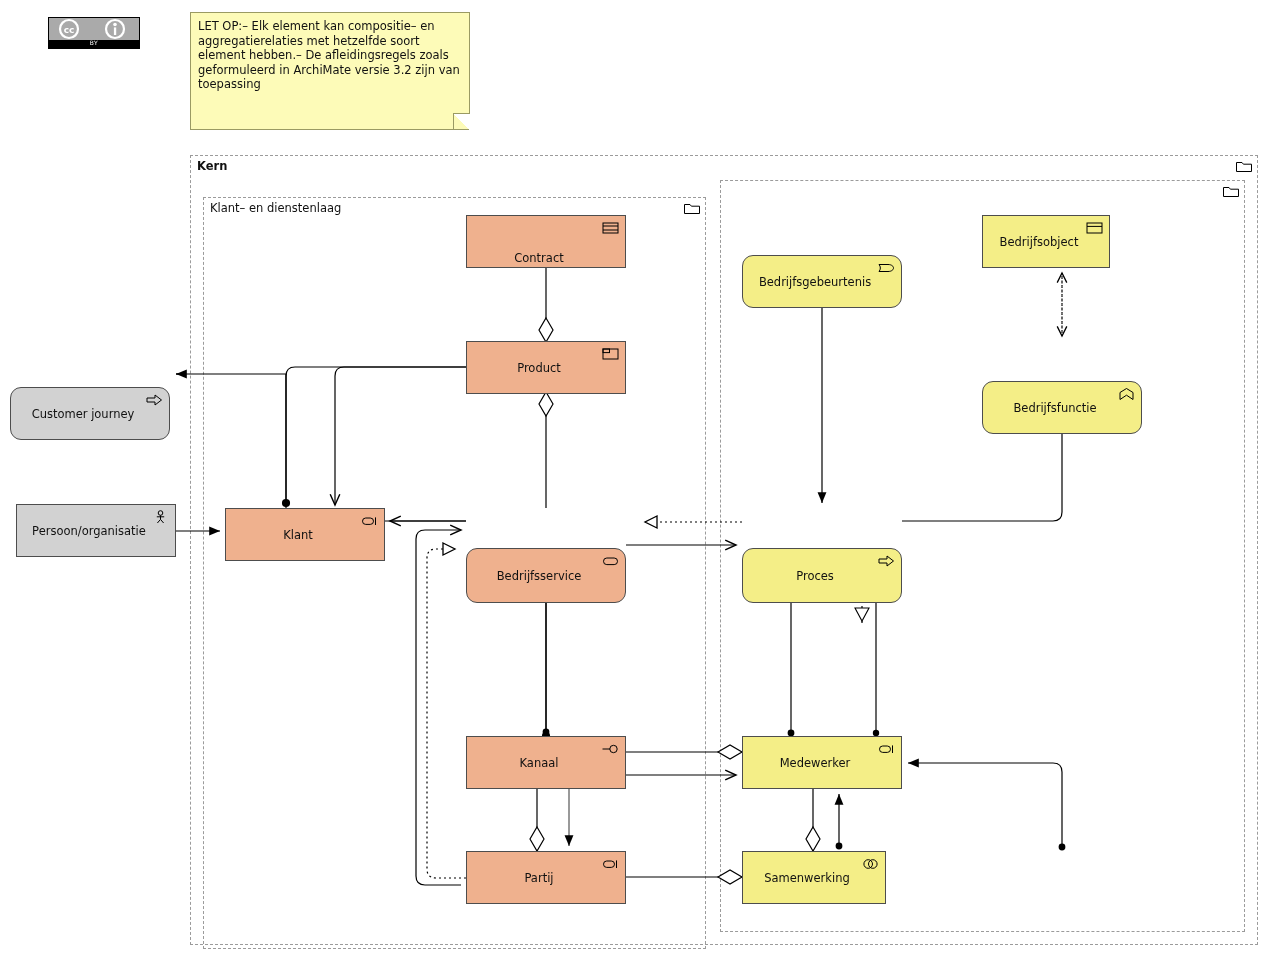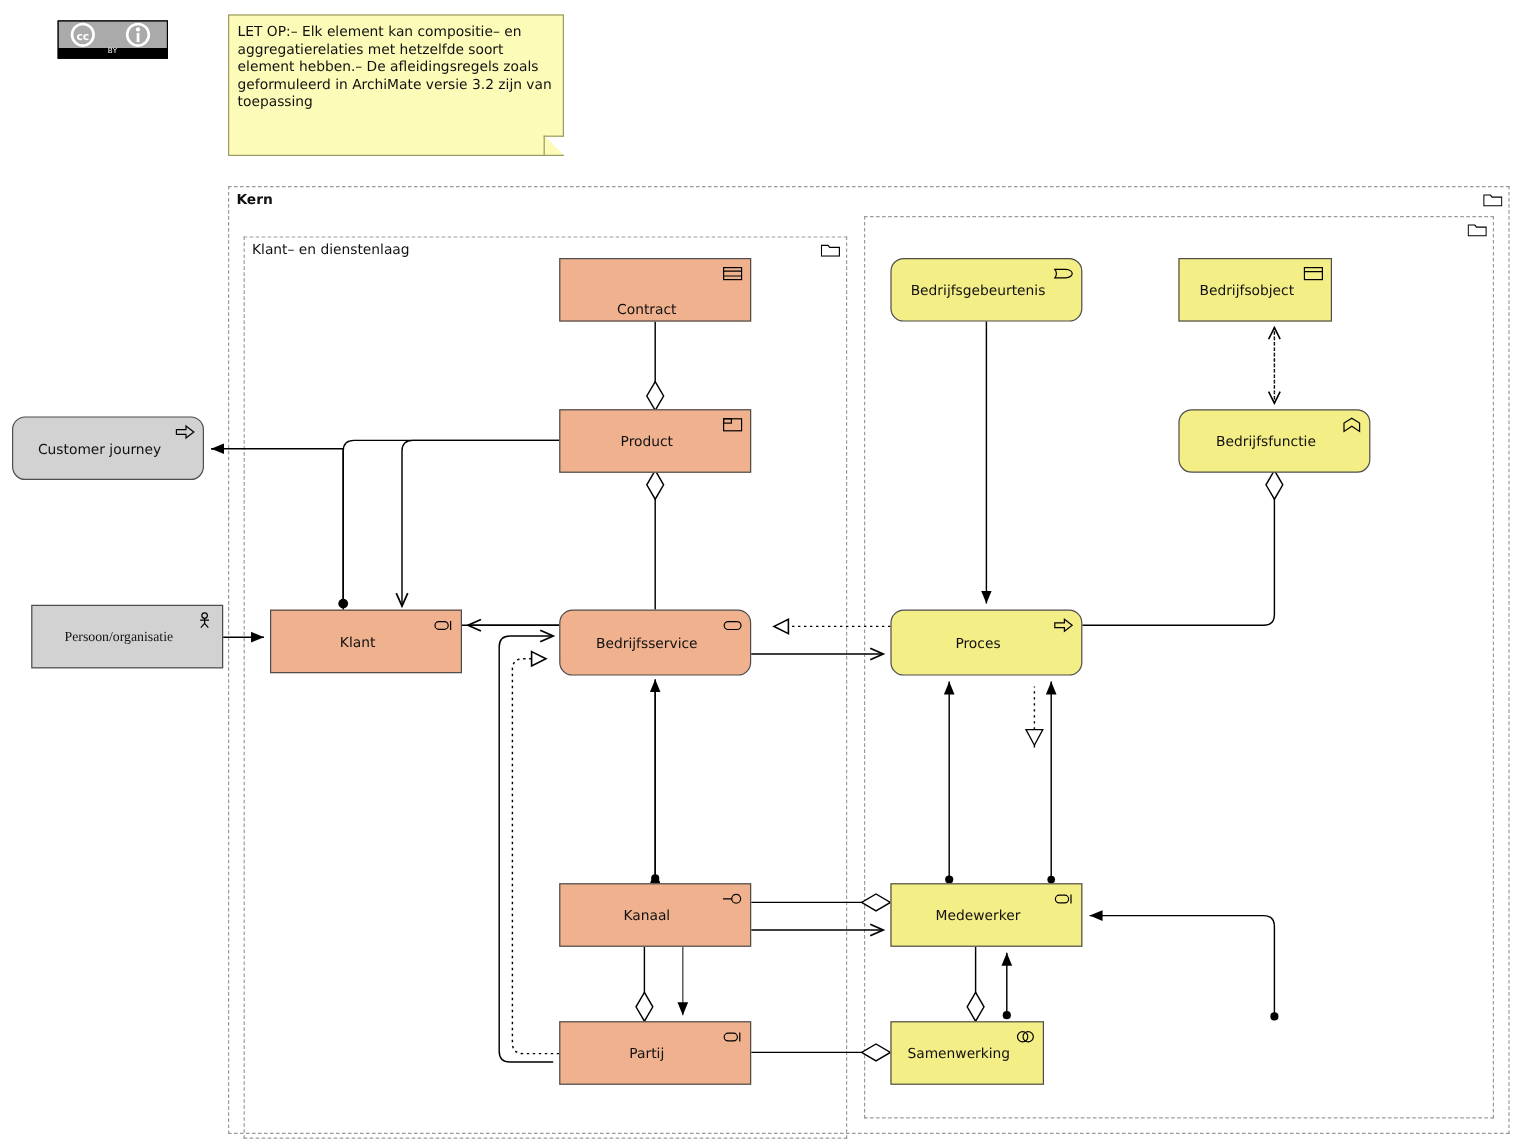--- a/index.html
+++ b/index.html
@@ -40,21 +40,21 @@
   }
   .folder{position:absolute;right:5px;top:4px;width:16px;height:12px;}
 
   
   .el{
     position:absolute;box-sizing:border-box;border:1px solid #4d4d4d;
     display:flex;align-items:center;justify-content:center;text-align:center;
     font-size:11.5px;color:#111;line-height:14px;padding:2px 22px 2px 8px;
   }
   .el .label{pointer-events:none;}
-  .el.round{border-radius:11px;}
+  .el.round{border-radius:11px;margin-top:40px;}
   .el.orange{background:#efb18e;}
   .el.yellow{background:#f4ee87;}
   .el.grey{background:#d2d2d2;}
   .badge{position:absolute;right:6px;top:5px;width:17px;height:14px;}
 </style>
 </head>
 <body>
 
 <div id="canvas">
 
@@ -243,21 +243,21 @@
     </g>
   </svg>
 
   <div class="el grey round" style="left:10px;top:347px;width:160px;height:53px;">
     <span class="label">Customer journey</span>
     <svg class="badge" viewBox="0 0 17 14">
       <path d="M1,5 H9 V2 L15.5,7 L9,12 V9 H1 Z" fill="none" stroke="#000" stroke-width="1"></path>
     </svg>
   </div>
 
-  <div class="el grey" style="left:26px;top:504px;width:160px;height:53px;font-family:Liberation Serif, serif;">
+  <div class="el grey" style="left:16px;top:504px;width:160px;height:53px;">
     <span class="label">Persoon/organisatie</span>
     <svg class="badge" viewBox="0 0 17 14">
       <circle cx="8.5" cy="3" r="2.3" fill="none" stroke="#000" stroke-width="1"></circle>
       <path d="M8.5,5.4 V9.4 M4.8,6.8 H12.2 M8.5,9.4 L5.4,13 M8.5,9.4 L11.6,13" fill="none" stroke="#000" stroke-width="1"></path>
     </svg>
   </div>
 
   <div class="el orange" style="left:466px;top:215px;width:160px;height:53px;align-items:flex-end;">
     <span class="label">Contract</span>
     <svg class="badge" viewBox="0 0 17 14">
@@ -337,21 +337,21 @@
 
 
   <div class="el yellow" style="left:742px;top:736px;width:160px;height:53px;">
     <span class="label">Medewerker</span>
     <svg class="badge" viewBox="0 0 17 14">
       <rect x="1.5" y="4" width="11" height="6.4" rx="3.2" fill="none" stroke="#000" stroke-width="1"></rect>
       <line x1="14.5" y1="3.4" x2="14.5" y2="11" stroke="#000" stroke-width="1"></line>
     </svg>
   </div>
 
-  <div class="el yellow" style="left:742px;top:851px;width:128px;height:53px;">
+  <div class="el yellow" style="left:742px;top:851px;width:144px;height:53px;">
     <span class="label">Samenwerking</span>
     <svg class="badge" viewBox="0 0 17 14">
       <circle cx="6.2" cy="7" r="4.3" fill="none" stroke="#000" stroke-width="1"></circle>
       <circle cx="10.8" cy="7" r="4.3" fill="none" stroke="#000" stroke-width="1"></circle>
     </svg>
   </div>
 
 
 </div>
 

